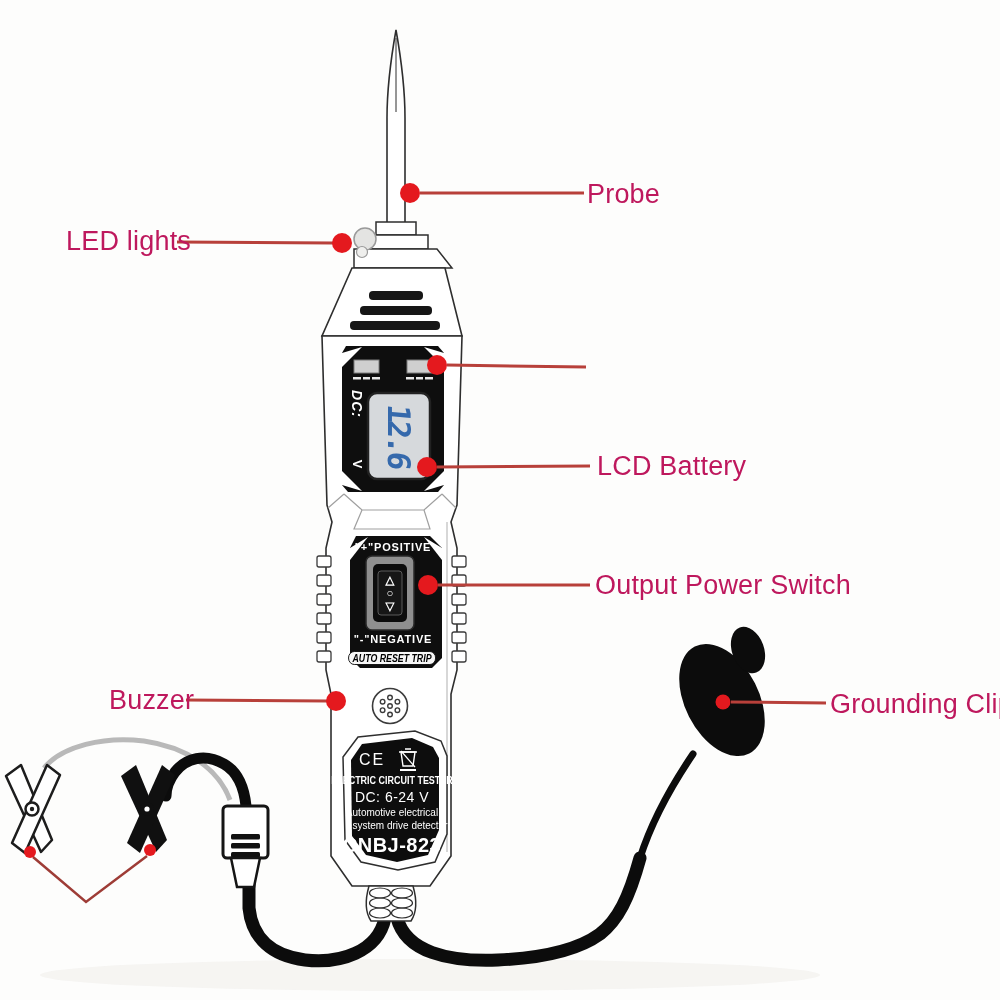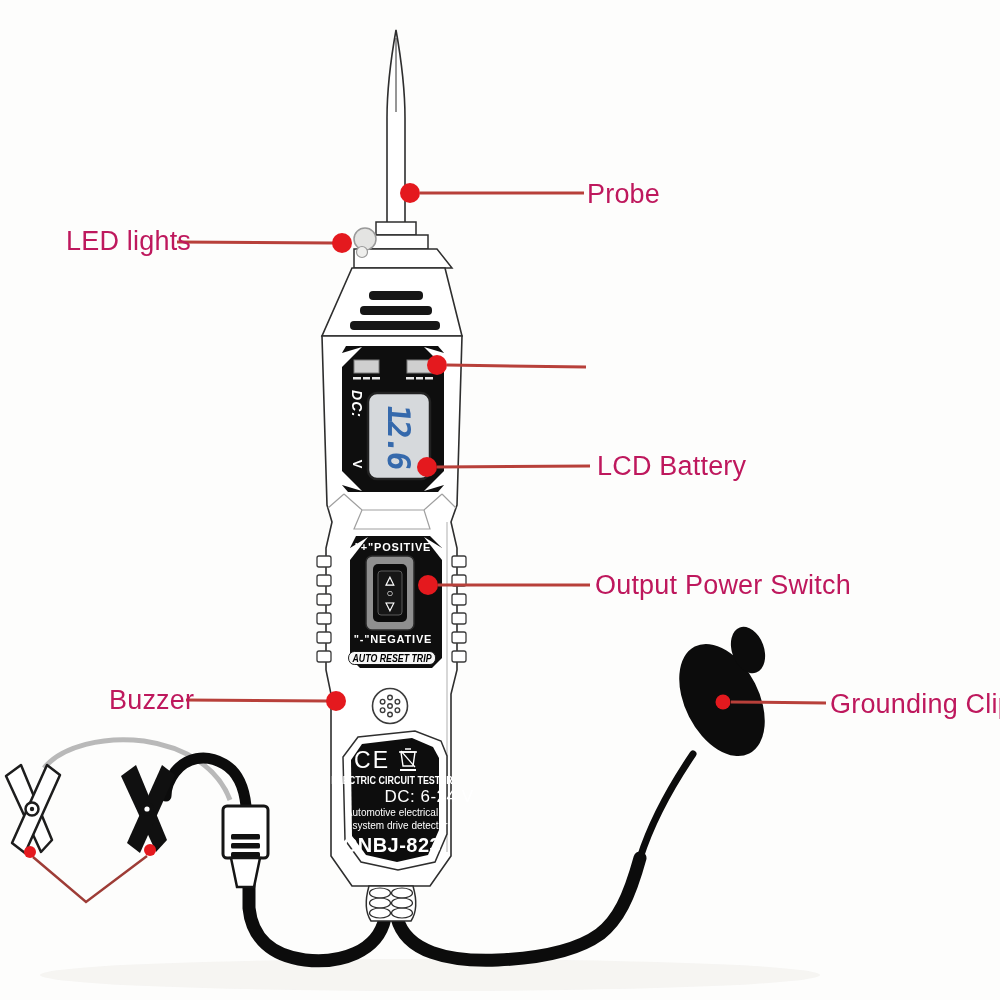--- a/index.html
+++ b/index.html
@@ -26,23 +26,23 @@
   .pill{
     position:absolute;transform:translate(-50%,-50%) scaleX(0.88);
     background:#f7f7f7;color:#000;border:1.5px solid #111;border-radius:7px;
     font-size:10px;font-weight:bold;font-style:italic;padding:0.5px 4px;
     white-space:nowrap;
   }
   .rocker-glyphs{
     position:absolute;transform:translate(-50%,-50%);text-align:center;
     color:#fff;font-size:11.5px;line-height:13px;font-weight:bold;
   }
-  .ce{font-size:23px;letter-spacing:2px;font-weight:500;}
+  .ce{font-size:16px;letter-spacing:2px;font-weight:500;}
   .lbl1{font-size:11.5px;font-weight:bold;transform:translate(-50%,-50%) scaleX(0.78);}
-  .lbl2{font-size:17px;letter-spacing:0.5px;margin-left:37px;}
+  .lbl2{font-size:14px;letter-spacing:0.5px;}
   .lbl3{font-size:10px;}
   .lbl4{font-size:20px;font-weight:bold;letter-spacing:0.5px;}
 </style>
 </head>
 <body>
 
 <div class="canvas">
 
 <svg width="1000" height="1000" viewBox="0 0 1000 1000">
 

